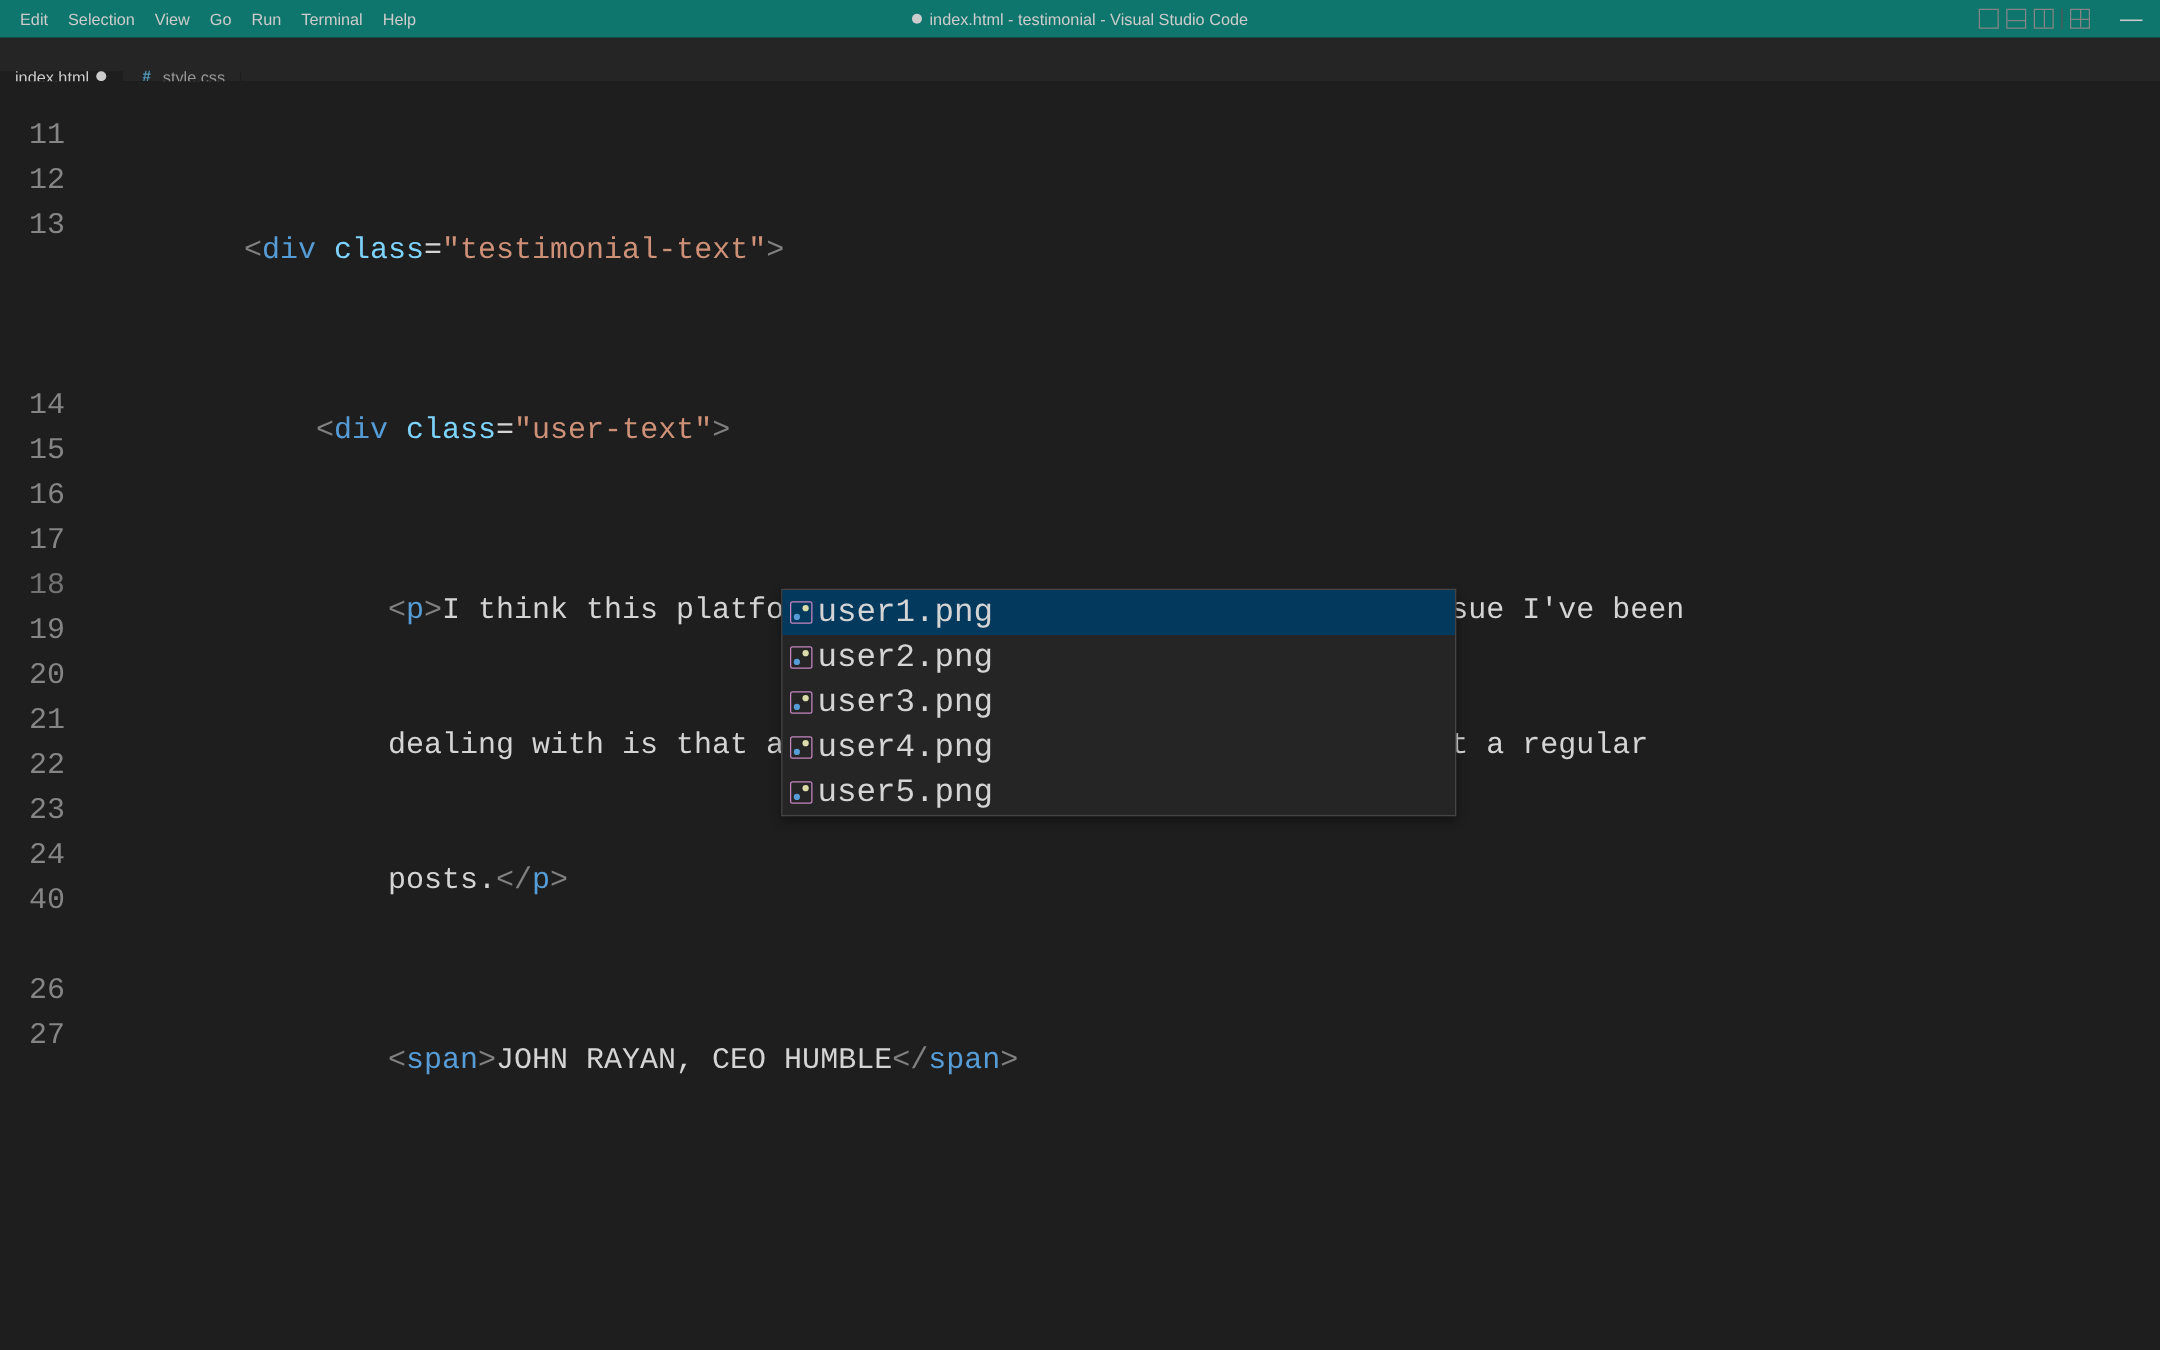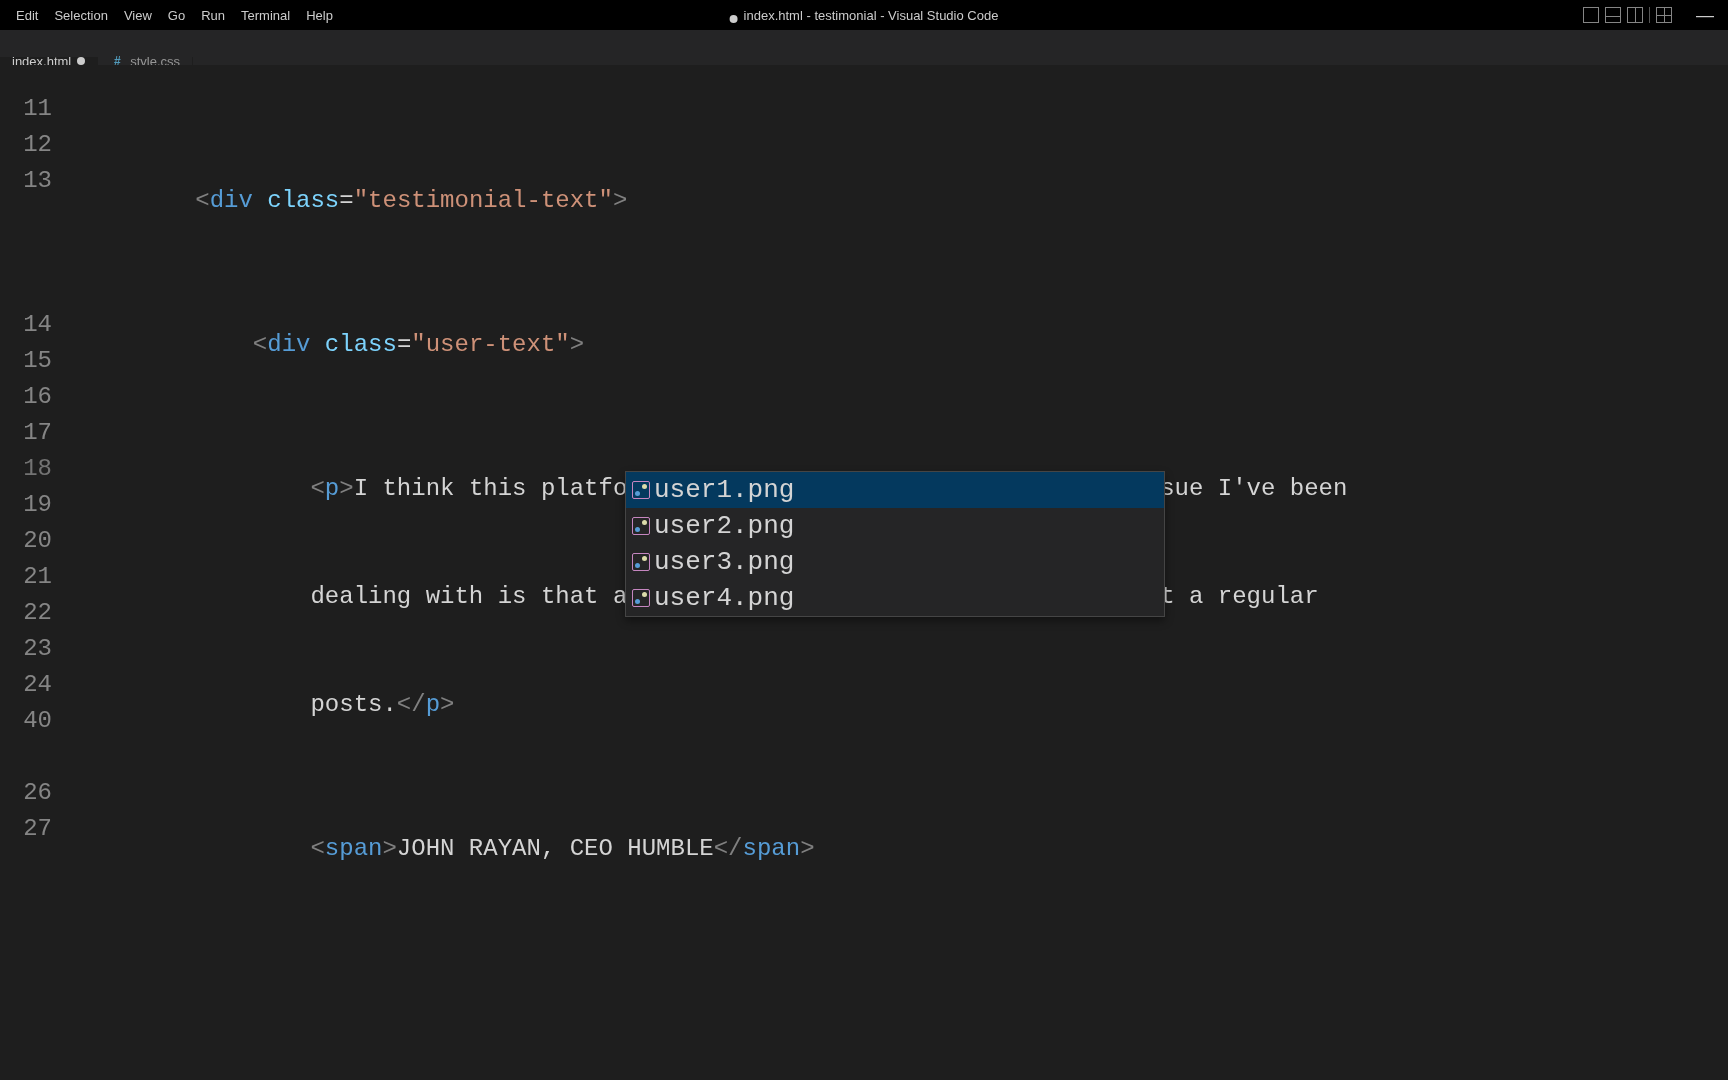--- a/index.html
+++ b/index.html
@@ -1,22 +1,22 @@
 <!DOCTYPE html>
 <html><head>
 <meta charset="utf-8">
 <style>
   * { margin: 0; padding: 0; box-sizing: border-box; }
   html, body { width: 1728px; height: 1080px; overflow: hidden; background: #1e1e1e; font-family: "Segoe UI", Arial, sans-serif; color: #cccccc; }
   
   
-  .title-bar { height: 30px; background: #000000; display: flex; align-items: center; position: relative; font-size: 13px; }
+  .title-bar { height: 30px; background: #0f766e; display: flex; align-items: center; position: relative; font-size: 13px; }
   .menu-bar { display: flex; gap: 0; padding-left: 8px; }
   .menu-item { padding: 4px 8px; cursor: pointer; }
-  .title-center { position: absolute; left: 50%; transform: translateX(-50%); display: flex; align-items: flex-end; gap: 6px; color: #cccccc; }
+  .title-center { position: absolute; left: 50%; transform: translateX(-50%); display: flex; align-items: center; gap: 6px; color: #cccccc; }
   .dot-modified { width: 8px; height: 8px; border-radius: 50%; background: #cccccc; display: inline-block; }
   .title-controls { margin-left: auto; display: flex; align-items: center; gap: 8px; padding-right: 8px; }
   .layout-icons { display: flex; gap: 6px; margin-right: 10px; }
   .layout-icon { width: 16px; height: 16px; border: 1px solid #858585; position: relative; }
   .layout-icon.split-v::after { content:""; position:absolute; left:50%; top:0; bottom:0; width:1px; background:#858585; }
   .layout-icon.bottom::after { content:""; position:absolute; left:0; right:0; bottom:0; height:5px; border-top:1px solid #858585; }
   .layout-icon.grid::before { content:""; position:absolute; left:50%; top:0; bottom:0; width:1px; background:#858585; }
   .layout-icon.grid::after { content:""; position:absolute; left:0; right:0; top:50%; height:1px; background:#858585; }
   .divider-v { width:1px; height:16px; background:#555; }
   .min-btn { width: 30px; text-align:center; font-size:18px; color:#ccc; }
@@ -171,14 +171,18 @@
       <span class="suggest-label">user2.png</span>
     </div>
     <div class="suggest-item">
       <span class="file-icon"></span>
       <span class="suggest-label">user3.png</span>
     </div>
     <div class="suggest-item">
       <span class="file-icon"></span>
       <span class="suggest-label">user4.png</span>
     </div>
+    <div class="suggest-item">
+      <span class="file-icon"></span>
+      <span class="suggest-label">user5.png</span>
+    </div>
   </div>
 </div>
 
 </body></html>

